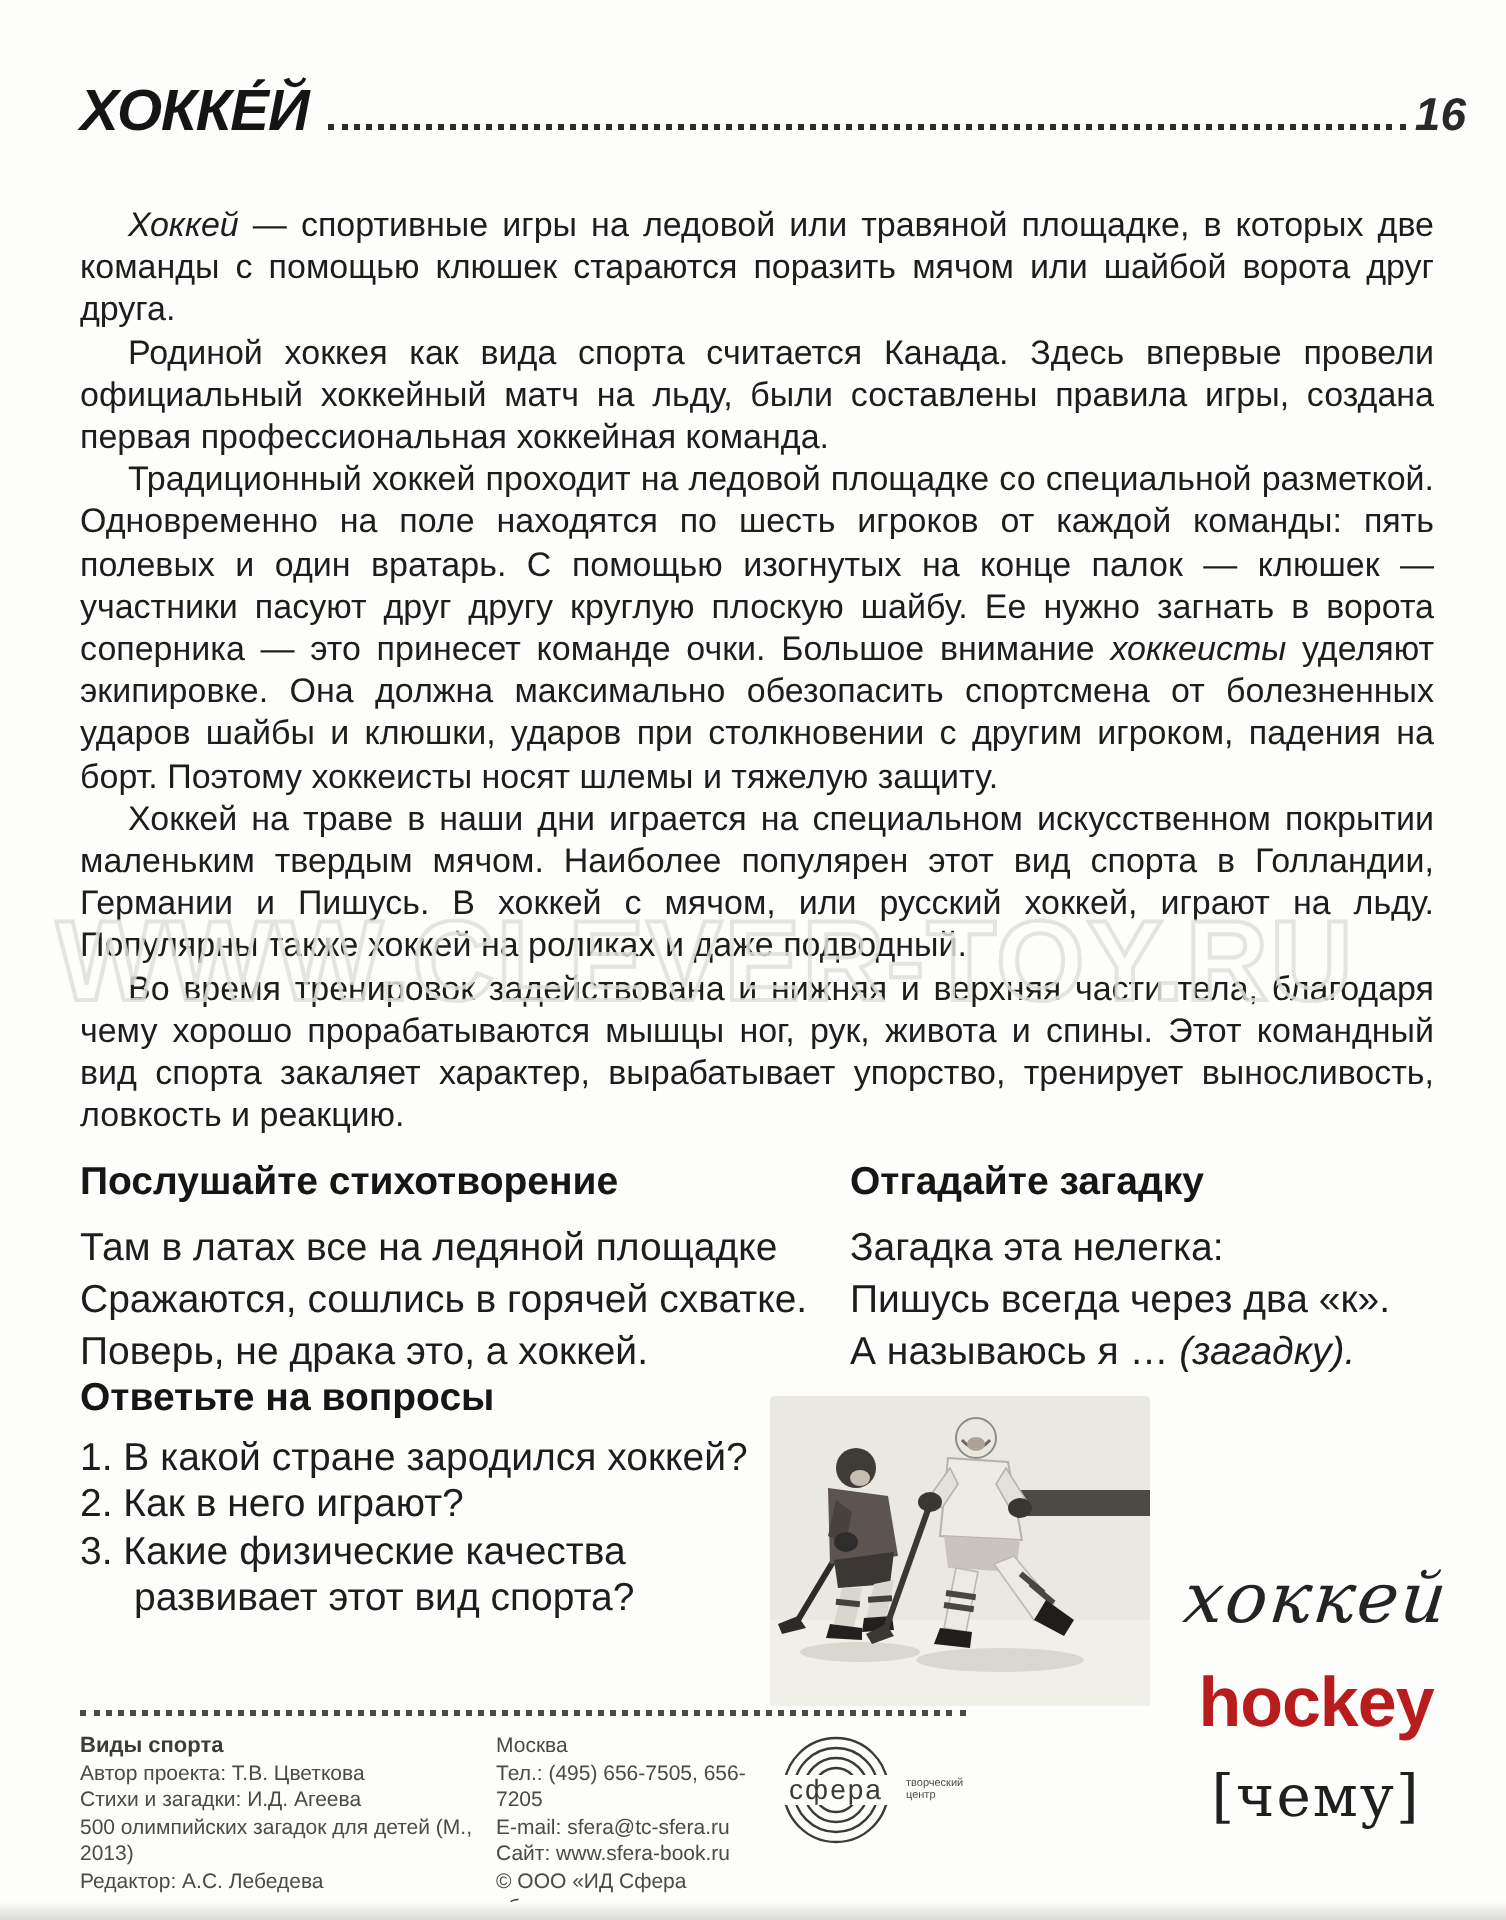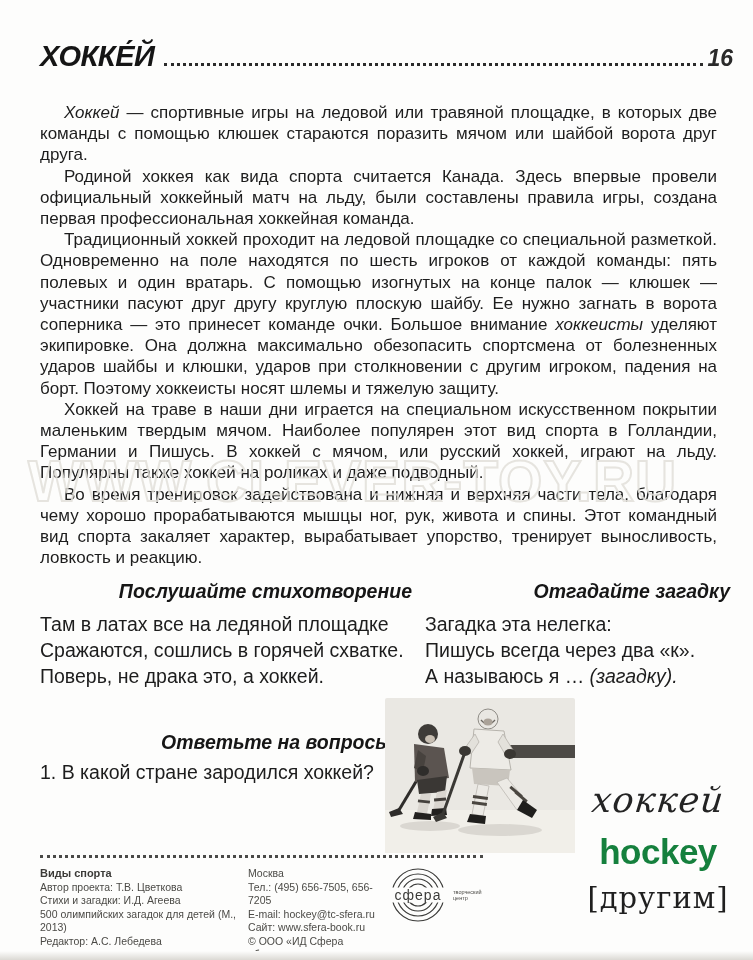--- a/index.html
+++ b/index.html
@@ -22,36 +22,36 @@
 
   
   .watermark {
     position:absolute; left:28px; top:448px; width:710px;
     font-size:57px; font-weight:bold; letter-spacing:1px; white-space:nowrap;
     color:rgba(255,255,255,0); -webkit-text-stroke:2px #e2e0da; opacity:.85;
     pointer-events:none;
   }
 
   
-  .section-heading { font-weight:bold; font-style:italic; font-size:19.5px; margin:0 0 7px 0; color:#161616;text-align:right; }
+  .section-heading { font-weight:bold; font-size:19.5px; margin:0 0 7px 0; color:#161616; }
   .poem   { position:absolute; left:40px;  top:578px; width:372px; font-size:19.5px; line-height:26px; }
   .riddle { position:absolute; left:425px; top:578px; width:305px; font-size:19.5px; line-height:26px; }
-  .questions { position:absolute; left:40px; top:731px; width:352px; font-size:19.5px; line-height:23.6px; }
+  .questions { position:absolute; left:40px; top:688px; width:352px; font-size:19.5px; line-height:23.6px; }
   .questions .q { margin:0; padding-left:27px; text-indent:-27px; }
   .questions .section-heading { margin-bottom:6px; }
   .line { margin:0; }
 
   
   .photo { position:absolute; left:385px; top:698px; width:190px; height:155px; }
   .photo svg { display:block; width:100%; height:100%; }
 
   
   .vocab { position:absolute; left:583px; top:780px; width:150px; text-align:center; }
   .vocab-cursive { font-family:"DejaVu Serif", serif; font-style:italic; font-size:35px; color:#242424; letter-spacing:1px; transform:skewX(-6deg); }
-  .vocab-en { font-size:35px; font-weight:bold; color:#15803d; margin-top:12px; letter-spacing:-0.5px; }
+  .vocab-en { font-size:35px; font-weight:bold; color:#b91c1c; margin-top:12px; letter-spacing:-0.5px; }
   .vocab-tr { font-family:"DejaVu Serif", serif; font-size:29px; color:#1f1f1f; margin-top:9px; letter-spacing:1px; }
 
   
   .footer-sep { position:absolute; left:40px; top:855px; width:443px; border-top:3px dotted #4a4a48; }
   .footer-left   { position:absolute; left:40px;  top:867px; width:200px; font-size:10.5px; line-height:13.5px; color:#4b4a46; }
   .footer-left .ft-title { font-weight:bold; font-size:11px; color:#3c3b38; }
   .footer-center { position:absolute; left:248px; top:867px; width:145px; font-size:10.5px; line-height:13.5px; color:#4b4a46; }
   .logo { position:absolute; left:389px; top:866px; display:flex; align-items:center; }
   .logo-tagline { font-size:5.5px; line-height:6.5px; color:#4b4a46; margin-left:2px; text-transform:none; }
 
@@ -88,20 +88,22 @@
   <div class="riddle">
     <div class="section-heading">Отгадайте загадку</div>
     <div class="line">Загадка эта нелегка:</div>
     <div class="line">Пишусь всегда через два «к».</div>
     <div class="line"><span>А называюсь я … </span><span class="em">(загадку).</span></div>
   </div>
 
   <div class="questions">
     <div class="section-heading">Ответьте на вопросы</div>
     <p class="q">1. В какой стране зародился хоккей?</p>
+    <p class="q">2. Как в него играют?</p>
+    <p class="q">3. Какие физические качества развивает этот вид спорта?</p>
   </div>
 
   <div class="photo">
     <svg viewBox="0 0 190 155" xmlns="http://www.w3.org/2000/svg">
       <rect x="0" y="0" width="190" height="155" rx="2" fill="#eae8e3"></rect>
       <rect x="0" y="112" width="190" height="43" fill="#f1efe9"></rect>
       <rect x="112" y="47" width="78" height="13" fill="#4d4a46"></rect>
       <ellipse cx="45" cy="128" rx="30" ry="5" fill="#dad7d1"></ellipse>
       <ellipse cx="115" cy="132" rx="42" ry="6" fill="#dad7d1"></ellipse>
 
@@ -142,37 +144,37 @@
         <rect x="129" y="97" width="15" height="3" fill="#4a4640" transform="rotate(40 136 98)"></rect>
         <path d="M85 116 L101 118 L100 126 L82 124 Z" fill="#1f1e1c"></path>
         <path d="M138 102 L152 112 L147 120 L132 112 Z" fill="#1f1e1c"></path>
       </g>
     </svg>
   </div>
 
   <div class="vocab">
     <div class="vocab-cursive">хоккей</div>
     <div class="vocab-en">hockey</div>
-    <div class="vocab-tr">[другим]</div>
+    <div class="vocab-tr">[чему]</div>
   </div>
 
   <div class="footer-sep"></div>
 
   <div class="footer-left">
     <div class="ft-title">Виды спорта</div>
     <div>Автор проекта: Т.В. Цветкова</div>
     <div>Стихи и загадки: И.Д. Агеева</div>
     <div>500 олимпийских загадок для детей (М., 2013)</div>
     <div>Редактор: А.С. Лебедева</div>
   </div>
 
   <div class="footer-center">
     <div>Москва</div>
     <div>Тел.: (495) 656-7505, 656-7205</div>
-    <div>E-mail: hockey@tc-sfera.ru</div>
+    <div>E-mail: sfera@tc-sfera.ru</div>
     <div>Сайт: www.sfera-book.ru</div>
     <div>© ООО «ИД Сфера образования»</div>
   </div>
 
   <div class="logo">
     <svg width="62" height="58" viewBox="0 0 62 58" xmlns="http://www.w3.org/2000/svg">
       <g stroke="#3a3a38" fill="none" stroke-width="1.2">
         <circle cx="29" cy="29" r="26"></circle>
         <circle cx="29" cy="29" r="21"></circle>
         <circle cx="29" cy="29" r="16"></circle>

